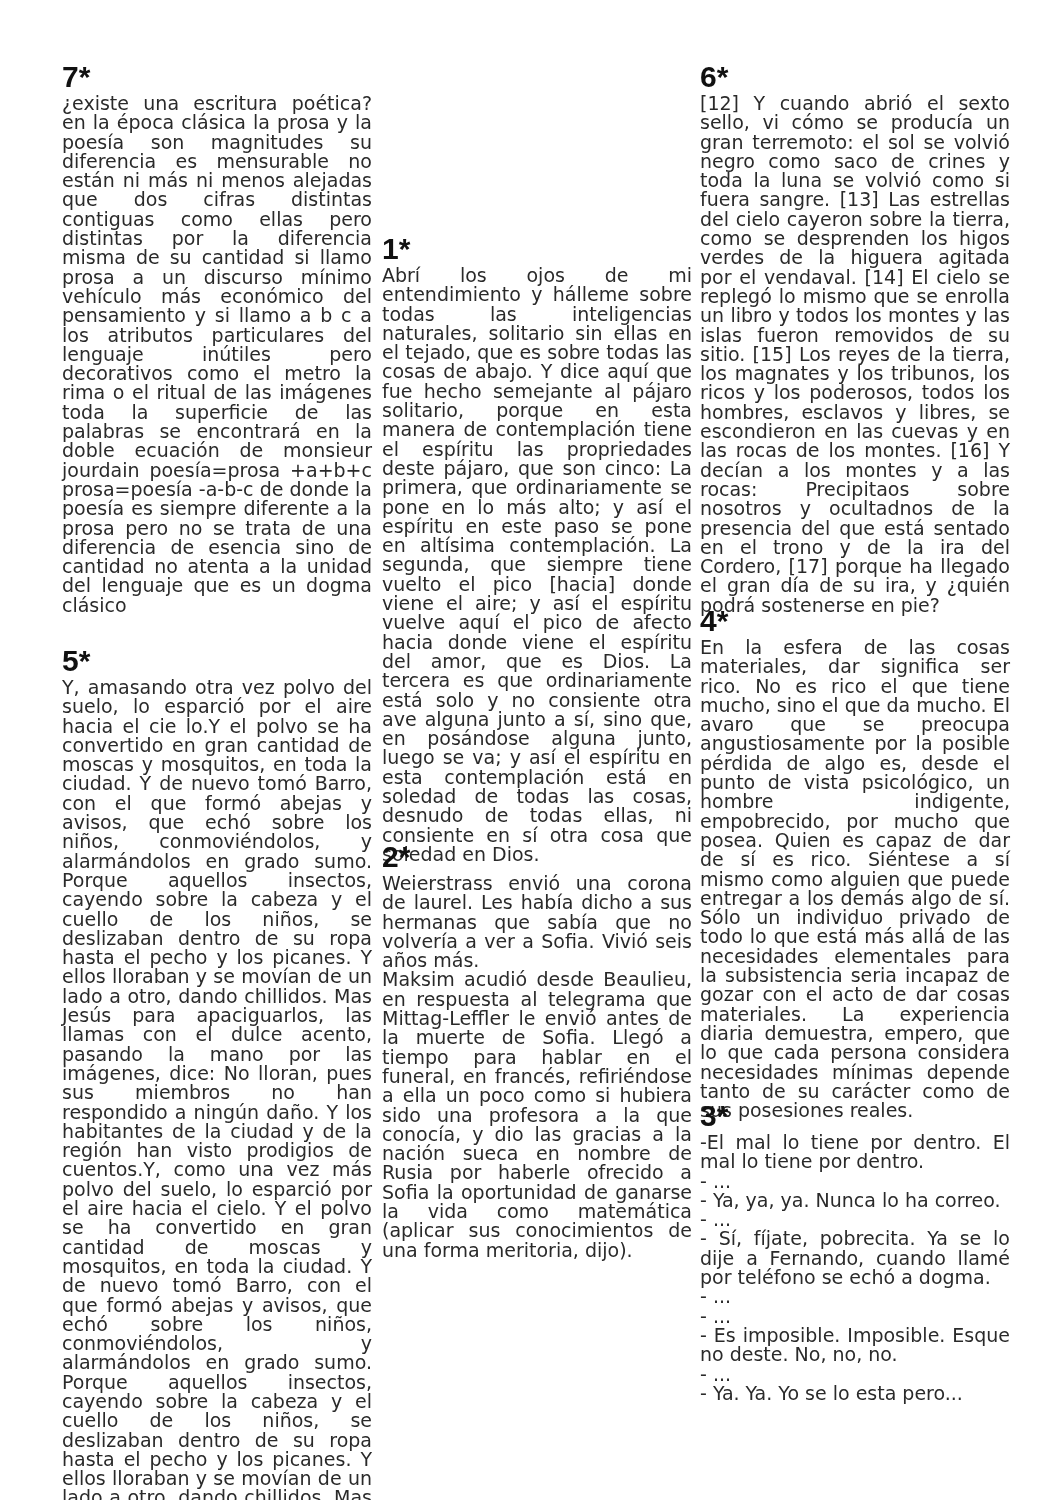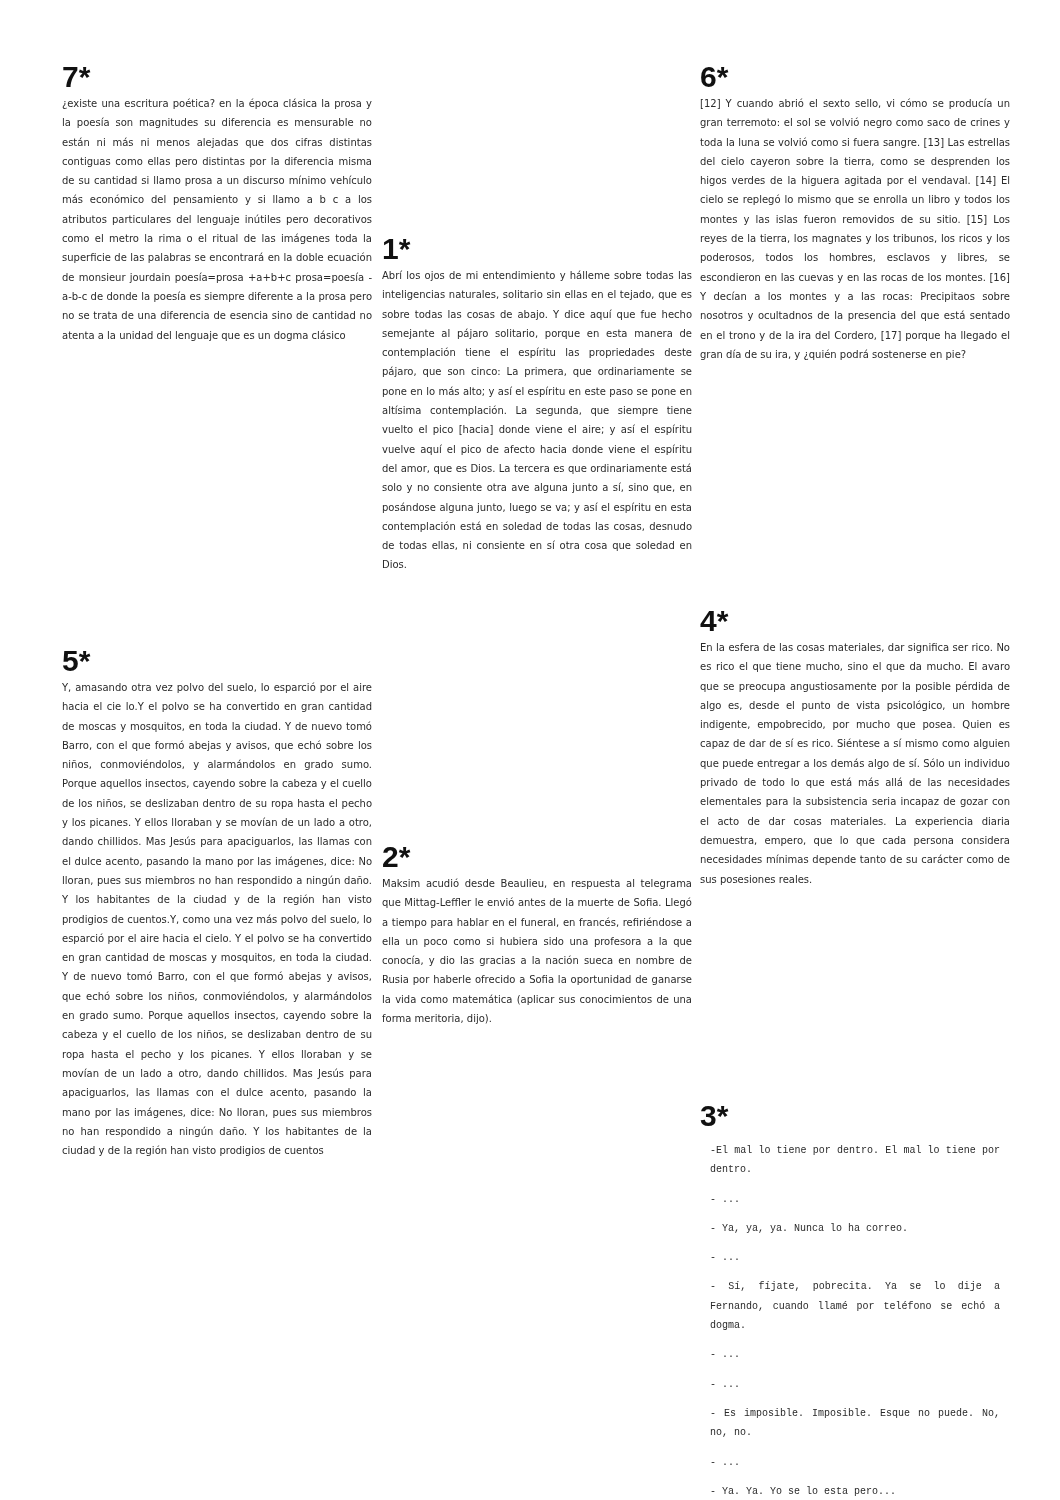--- a/index.html
+++ b/index.html
@@ -22,33 +22,32 @@
     .heading {
       font-family: "Liberation Sans", sans-serif;
       font-weight: bold;
       font-size: 30px;
       line-height: 30px;
       color: #111111;
       margin: 0 0 2px 0;
       letter-spacing: 0px;
     }
     .body-text {
-      font-size: 10px;
+      font-size: 19px;
       line-height: 19.3px;
       text-align: justify;
       hyphens: none;
       margin: 0;
     }
     .para {
       margin: 0;
     }
     .dialog-line {
-      margin: 10px;
+      margin: 0;
       text-align: justify;
-      font-family: Liberation Mono, monospace;
     }
 
     #sec-7 { left: 62px; top: 62px; }
     #sec-1 { left: 382px; top: 234px; }
     #sec-6 { left: 700px; top: 62px; }
     #sec-5 { left: 62px; top: 646px; }
     #sec-2 { left: 382px; top: 842px; }
     #sec-4 { left: 700px; top: 606px; }
     #sec-3 { left: 700px; top: 1101px; }
   </style>
@@ -71,36 +70,37 @@
 </div>
 
 <div class="section" id="sec-5">
   <h2 class="heading">5*</h2>
   <p class="body-text">Y, amasando otra vez polvo del suelo, lo esparció por el aire hacia el cie lo.Y el polvo se ha convertido en gran cantidad de moscas y mosquitos, en toda la ciudad. Y de nuevo tomó Barro, con el que formó abejas y avisos, que echó sobre los niños, conmoviéndolos, y alarmándolos en grado sumo. Porque aquellos insectos, cayendo sobre la cabeza y el cuello de los niños, se deslizaban dentro de su ropa hasta el pecho y los picanes. Y ellos lloraban y se movían de un lado a otro, dando chillidos. Mas Jesús para apaciguarlos, las llamas con el dulce acento, pasando la mano por las imágenes, dice: No lloran, pues sus miembros no han respondido a ningún daño. Y los habitantes de la ciudad y de la región han visto prodigios de cuentos.Y, como una vez más polvo del suelo, lo esparció por el aire hacia el cielo. Y el polvo se ha convertido en gran cantidad de moscas y mosquitos, en toda la ciudad. Y de nuevo tomó Barro, con el que formó abejas y avisos, que echó sobre los niños, conmoviéndolos, y alarmándolos en grado sumo. Porque aquellos insectos, cayendo sobre la cabeza y el cuello de los niños, se deslizaban dentro de su ropa hasta el pecho y los picanes. Y ellos lloraban y se movían de un lado a otro, dando chillidos. Mas Jesús para apaciguarlos, las llamas con el dulce acento, pasando la mano por las imágenes, dice: No lloran, pues sus miembros no han respondido a ningún daño. Y los habitantes de la ciudad y de la región han visto prodigios de cuentos</p>
 </div>
 
 <div class="section" id="sec-2">
   <h2 class="heading">2*</h2>
   <div class="body-text">
+    <p class="para">Weierstrass envió una corona de laurel. Les había dicho a sus hermanas que sabía que no volvería a ver a Sofia. Vivió seis años más.</p>
     <p class="para">Maksim acudió desde Beaulieu, en respuesta al telegrama que Mittag-Leffler le envió antes de la muerte de Sofia. Llegó a tiempo para hablar en el funeral, en francés, refiriéndose a ella un poco como si hubiera sido una profesora a la que conocía, y dio las gracias a la nación sueca en nombre de Rusia por haberle ofrecido a Sofia la oportunidad de ganarse la vida como matemática (aplicar sus conocimientos de una forma meritoria, dijo).</p>
   </div>
 </div>
 
 <div class="section" id="sec-4">
   <h2 class="heading">4*</h2>
   <p class="body-text">En la esfera de las cosas materiales, dar significa ser rico. No es rico el que tiene mucho, sino el que da mucho. El avaro que se preocupa angustiosamente por la posible pérdida de algo es, desde el punto de vista psicológico, un hombre indigente, empobrecido, por mucho que posea. Quien es capaz de dar de sí es rico. Siéntese a sí mismo como alguien que puede entregar a los demás algo de sí. Sólo un individuo privado de todo lo que está más allá de las necesidades elementales para la subsistencia seria incapaz de gozar con el acto de dar cosas materiales. La experiencia diaria demuestra, empero, que lo que cada persona considera necesidades mínimas depende tanto de su carácter como de sus posesiones reales.</p>
 </div>
 
 <div class="section" id="sec-3">
   <h2 class="heading">3*</h2>
   <div class="body-text">
     <p class="dialog-line">-El mal lo tiene por dentro. El mal lo tiene por dentro.</p>
     <p class="dialog-line">- ...</p>
     <p class="dialog-line">- Ya, ya, ya. Nunca lo ha correo.</p>
     <p class="dialog-line">- ...</p>
     <p class="dialog-line">- Sí, fíjate, pobrecita. Ya se lo dije a Fernando, cuando llamé por teléfono se echó a dogma.</p>
     <p class="dialog-line">- ...</p>
     <p class="dialog-line">- ...</p>
-    <p class="dialog-line">- Es imposible. Imposible. Esque no puede. No, no, no.</p>
+    <p class="dialog-line">- Es imposible. Imposible. Esque no deste. No, no, no.</p>
     <p class="dialog-line">- ...</p>
     <p class="dialog-line">- Ya. Ya. Yo se lo esta pero...</p>
   </div>
 </div>
 
 </body></html>

